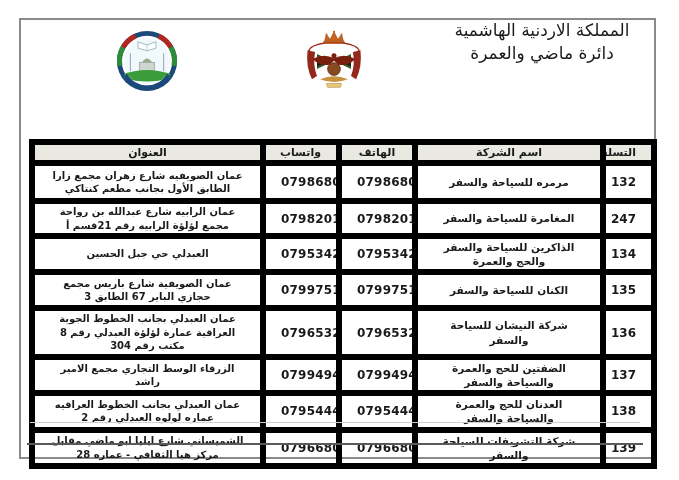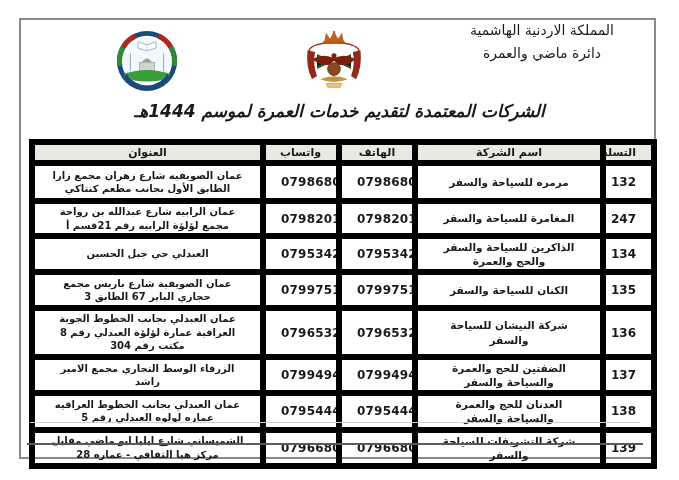--- a/index.html
+++ b/index.html
@@ -9,21 +9,21 @@
   }
   #page-border{
     position:absolute;left:19px;top:18px;width:637px;height:441px;
     border:2px solid #8a8a8a;box-sizing:border-box;
   }
   
   .gov-header{
     position:absolute;top:23px;left:418px;width:248px;
     direction:rtl;text-align:center;
   }
-  .gov-header .line{font-size:14px;font-weight:400;line-height:14px;margin-bottom:9px;white-space:nowrap;}
+  .gov-header .line{font-size:17px;font-weight:400;line-height:14px;margin-bottom:9px;white-space:nowrap;}
   .ministry-logo{position:absolute;left:114px;top:29px;width:66px;height:64px;}
   .kingdom-emblem{position:absolute;left:289px;top:30px;width:90px;height:63px;}
   .doc-title{
     position:absolute;top:101px;left:0;width:679px;text-align:center;direction:rtl;
     font-size:17px;font-weight:700;font-style:italic;letter-spacing:.2px;
   }
   
   table.companies{
     position:absolute;left:29px;top:139px;width:622px;
     border-collapse:collapse;table-layout:fixed;direction:rtl;
@@ -89,21 +89,20 @@
       <path d="M38 78 Q60 69 82 78 Q60 87 38 78 Z" fill="#c8913b"></path>
       <path d="M48 85 L72 85 L70 91 L50 91 Z" fill="#e8c87a" stroke="#b98d3e" stroke-width="1"></path>
     </svg>
   </div>
 
   <div class="gov-header">
     <div class="line">المملكة الاردنية الهاشمية</div>
     <div class="line">دائرة ماضي والعمرة</div>
   </div>
 
-  <div class="doc-title">الشركات المعتمدة لتقديم خدمات العمرة لموسم 1444هـ</div>
 
   <table class="companies">
     <colgroup>
       <col style="width:51px">
         <col style="width:188px">
         <col style="width:76px">
         <col style="width:76px">
         <col style="width:231px">
     </colgroup>
     <thead>
@@ -156,21 +155,21 @@
         <td class="c-company">الضفتين للحج والعمرة والسياحة والسفر</td>
         <td class="c-phone">0799494878</td>
         <td class="c-whatsapp">0799494878</td>
         <td class="c-address">الزرقاء الوسط التجاري مجمع الامير راشد</td>
       </tr>
       <tr style="height:30px">
         <td class="c-serial">138</td>
         <td class="c-company">العدنان للحج والعمرة والسياحة والسفر</td>
         <td class="c-phone">0795444710</td>
         <td class="c-whatsapp">0795444710</td>
-        <td class="c-address">عمان العبدلي بجانب الخطوط العراقيه عماره لولوه العبدلي رقم 5</td>
+        <td class="c-address">عمان العبدلي بجانب الخطوط العراقيه عماره لولوه العبدلي رقم 2</td>
       </tr>
       <tr style="height:31px">
         <td class="c-serial">139</td>
         <td class="c-company">شركة التشريفات للسياحة والسفر</td>
         <td class="c-phone">0796680855</td>
         <td class="c-whatsapp">0796680855</td>
         <td class="c-address">الشميساني شارع ايليا ابو ماضي مقابل مركز هيا الثقافي - عماره 28</td>
       </tr>
     </tbody>
   </table>

